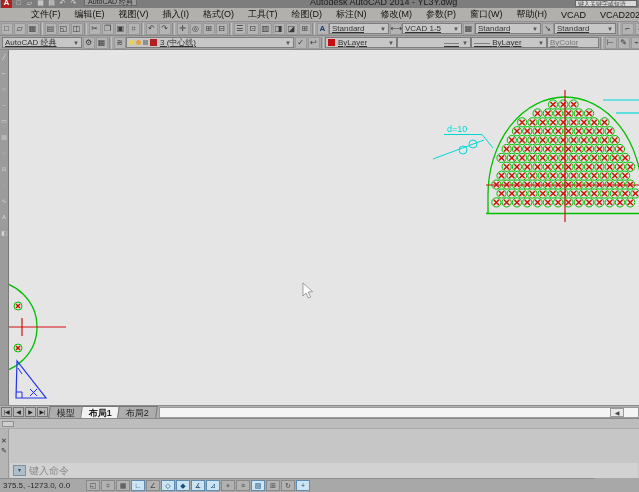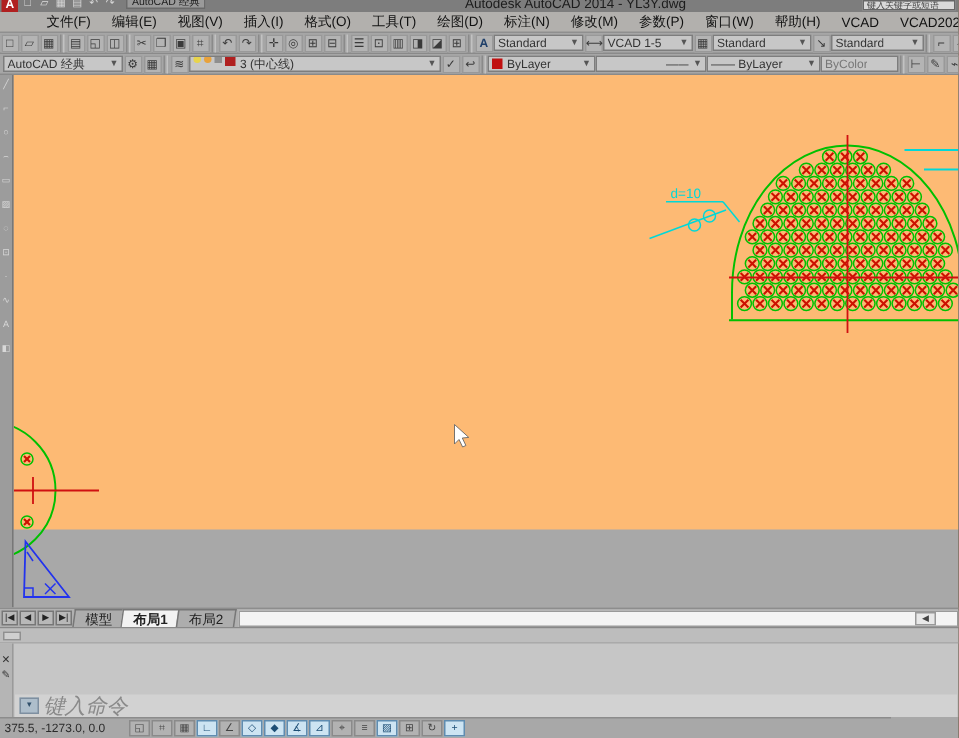--- a/index.html
+++ b/index.html
@@ -23,24 +23,24 @@
   .toolbar{position:absolute;left:0;width:639px;height:14px;background:#a6a6a6;border-bottom:1px solid #8a8a8a;display:flex;align-items:center;}
   #toolbar1{top:22px;}
   #toolbar2{top:36px;}
   .tb-ico{width:12px;height:12px;margin:0 0.5px;background:#b4b4b4;border:1px solid #999;
           font-size:8px;line-height:10px;text-align:center;color:#3a3a3a;flex:0 0 auto;}
   .tb-sep{width:3px;height:12px;border-left:1px solid #8a8a8a;border-right:1px solid #c2c2c2;margin:0 1px;flex:0 0 auto;}
   .combo{height:11px;background:#c7c7c7;border:1px solid #7d7d7d;font-size:8px;color:#333;
          display:flex;align-items:center;justify-content:space-between;padding:0 2px;flex:0 0 auto;overflow:hidden;}
   .combo .arrow{font-size:6px;color:#555;margin-left:3px;}
   .swatch{width:7px;height:7px;flex:0 0 auto;margin-right:3px;}
-  .combo-label{white-space:nowrap;overflow:hidden;}
+  .combo-label{white-space:nowrap;overflow:hidden;text-decoration:underline;}
 
   
-  #main{position:absolute;left:0;top:50px;width:639px;height:303px;background:#fdba74;}
+  #main{position:absolute;left:0;top:50px;width:639px;height:355px;background:#e5e5e5;}
   #left-dock{position:absolute;left:0;top:0;width:9px;height:355px;background:#9c9c9c;border-right:1px solid #777;
              display:flex;flex-direction:column;align-items:center;padding-top:4px;gap:9px;}
   .dock-glyph{width:7px;height:7px;font-size:6px;line-height:7px;color:#d8d8d8;text-align:center;}
   #canvas{position:absolute;left:9px;top:0;width:630px;height:355px;overflow:hidden;}
   #draw-svg{position:absolute;left:0;top:0;}
 
   
   #tabbar{position:absolute;left:0;top:405px;width:639px;height:13px;background:#b0b0b0;border-top:1px solid #8d8d8d;display:flex;align-items:center;}
   .tab-nav{width:11px;height:10px;background:#b8b8b8;border:1px solid #777;font-size:6px;line-height:8px;text-align:center;color:#222;margin-left:1px;flex:0 0 auto;}
   .laytab{height:12px;font-size:9px;color:#222;padding:0 7px;border:1px solid #777;border-bottom:none;
@@ -53,21 +53,21 @@
   
   #cmdwin{position:absolute;left:0;top:418px;width:639px;height:60px;background:#c6c6c6;border-top:1px solid #888;}
   #cmd-grip{position:absolute;left:0;top:0;width:639px;height:10px;background:#bdbdbd;border-bottom:1px solid #aaa;}
   #grip-notch{position:absolute;left:2px;top:2px;width:12px;height:6px;background:#cfcfcf;border:1px solid #909090;}
   #cmd-edge{position:absolute;left:0;top:10px;width:9px;height:50px;background:#b5b5b5;border-right:1px solid #9a9a9a;
             display:flex;flex-direction:column;align-items:center;gap:3px;padding-top:8px;}
   .edge-ico{font-size:7px;color:#333;line-height:7px;}
   #cmd-hist{position:absolute;left:10px;top:11px;width:628px;height:32px;color:#0a0a0a;font-size:11px;line-height:15px;white-space:pre;font-family:"DejaVu Sans","Liberation Sans",sans-serif;}
   #cmd-input{position:absolute;left:10px;top:44px;width:628px;height:15px;background:#d2d2d2;display:flex;align-items:center;}
   #cmd-btn{width:13px;height:11px;background:#aebecb;border:1px solid #7e8fa0;font-size:6px;line-height:9px;text-align:center;color:#31506b;margin:0 3px;}
-  #cmd-placeholder{font-size:14px;font-style:italic;color:#8a8a8a;}
+  #cmd-placeholder{font-size:10px;color:#8a8a8a;}
 
   
   #statusbar{position:absolute;left:0;top:478px;width:594px;height:14px;background:#a8a8a8;border-top:1px solid #8c8c8c;display:flex;align-items:center;}
   #coords{font-size:8px;color:#2a2a2a;width:86px;padding-left:3px;white-space:nowrap;}
   .tog{width:14px;height:11px;border:1px solid #8a8a8a;background:#b2b2b2;font-size:7px;line-height:9px;text-align:center;color:#444;margin-right:1px;flex:0 0 auto;}
   .tog.on{background:#cde4f2;border-color:#5f8cb0;color:#1d4e75;}
 </style>
 </head>
 <body>
 
@@ -165,21 +165,21 @@
   <div id="toolbar2" class="toolbar">
     <div class="combo" style="width:80px;margin-left:2px;">
       <span class="combo-label">AutoCAD 经典</span>
         <span class="arrow">▼</span>
     </div>
     <div class="tb-ico">⚙</div>
     <div class="tb-ico">▦</div>
     <div class="tb-sep"></div>
     <div class="tb-ico">≋</div>
     <div class="combo" style="width:168px;">
-      <span style="display:flex;align-items:flex-start;">
+      <span style="display:flex;align-items:center;">
         <span class="swatch" style="width:5px;height:5px;background:#e8d44c;border-radius:50%;margin-right:2px;"></span>
         <span class="swatch" style="width:5px;height:5px;background:#e8a23c;border-radius:50%;margin-right:2px;"></span>
         <span class="swatch" style="width:5px;height:5px;background:#8f8f8f;margin-right:2px;"></span>
         <span class="swatch" style="background:#b02020;"></span>
         <span class="combo-label">3 (中心线)</span>
       </span>
       <span class="arrow">▼</span>
     </div>
     <div class="tb-ico">✓</div>
     <div class="tb-ico">↩</div>

